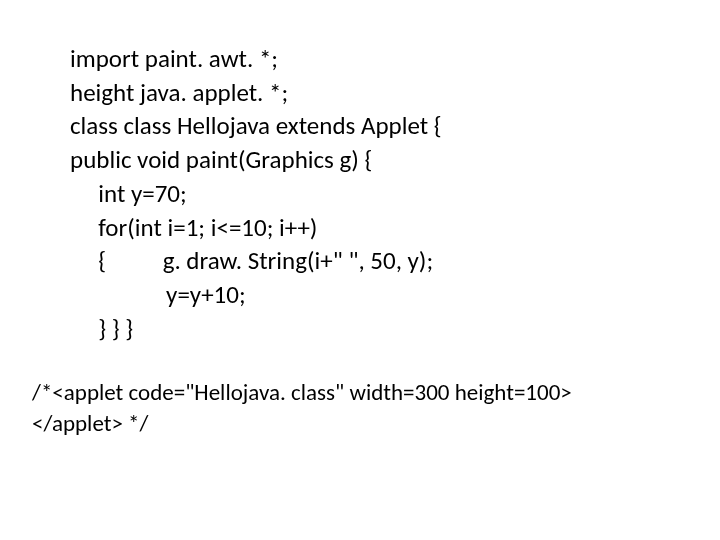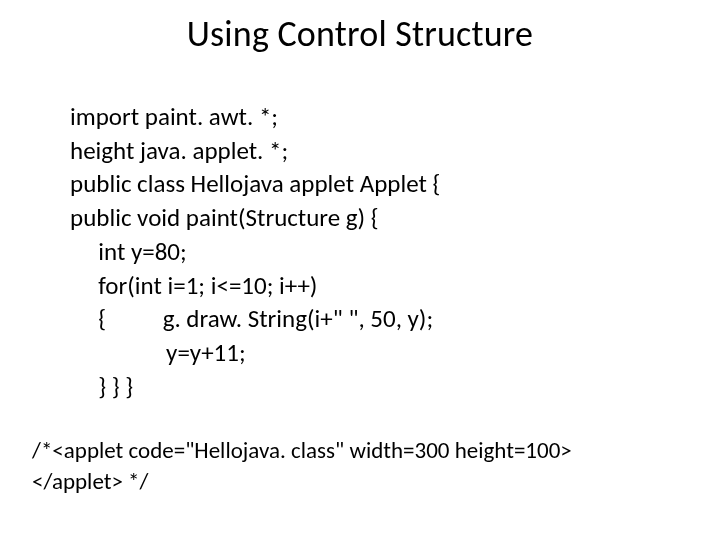--- a/index.html
+++ b/index.html
@@ -39,29 +39,28 @@
     margin-left: 12px;
     margin-top: 0px;
     white-space: pre;
     font-family: Calibri, "Segoe UI", Arial, sans-serif;
   }
 </style>
 </head>
 <body>
 
 <div class="slide">
-  <div class="title">Using Control Structure</div>
 
   <div class="code-block">
 <span>import paint. awt. *;</span>
 <span>height java. applet. *;</span>
-<span>public class Hellojava applet Applet {</span>
-<span>public void paint(Structure g) {</span>
-<span>     int y=80;</span>
+<span>class class Hellojava extends Applet {</span>
+<span>public void paint(Graphics g) {</span>
+<span>     int y=70;</span>
 <span>     for(int i=1; i&lt;=10; i++)</span>
 <span>     {          g. draw. String(i+" ", 50, y);</span>
-<span>                 y=y+11;</span>
+<span>                 y=y+10;</span>
 <span>     } } }</span></div>
 
   <div class="footer-block">
 <span>/*&lt;applet code="Hellojava. class" width=300 height=100&gt;</span>
 <span>&lt;/applet&gt; */</span></div>
 </div>
 
 </body></html>

